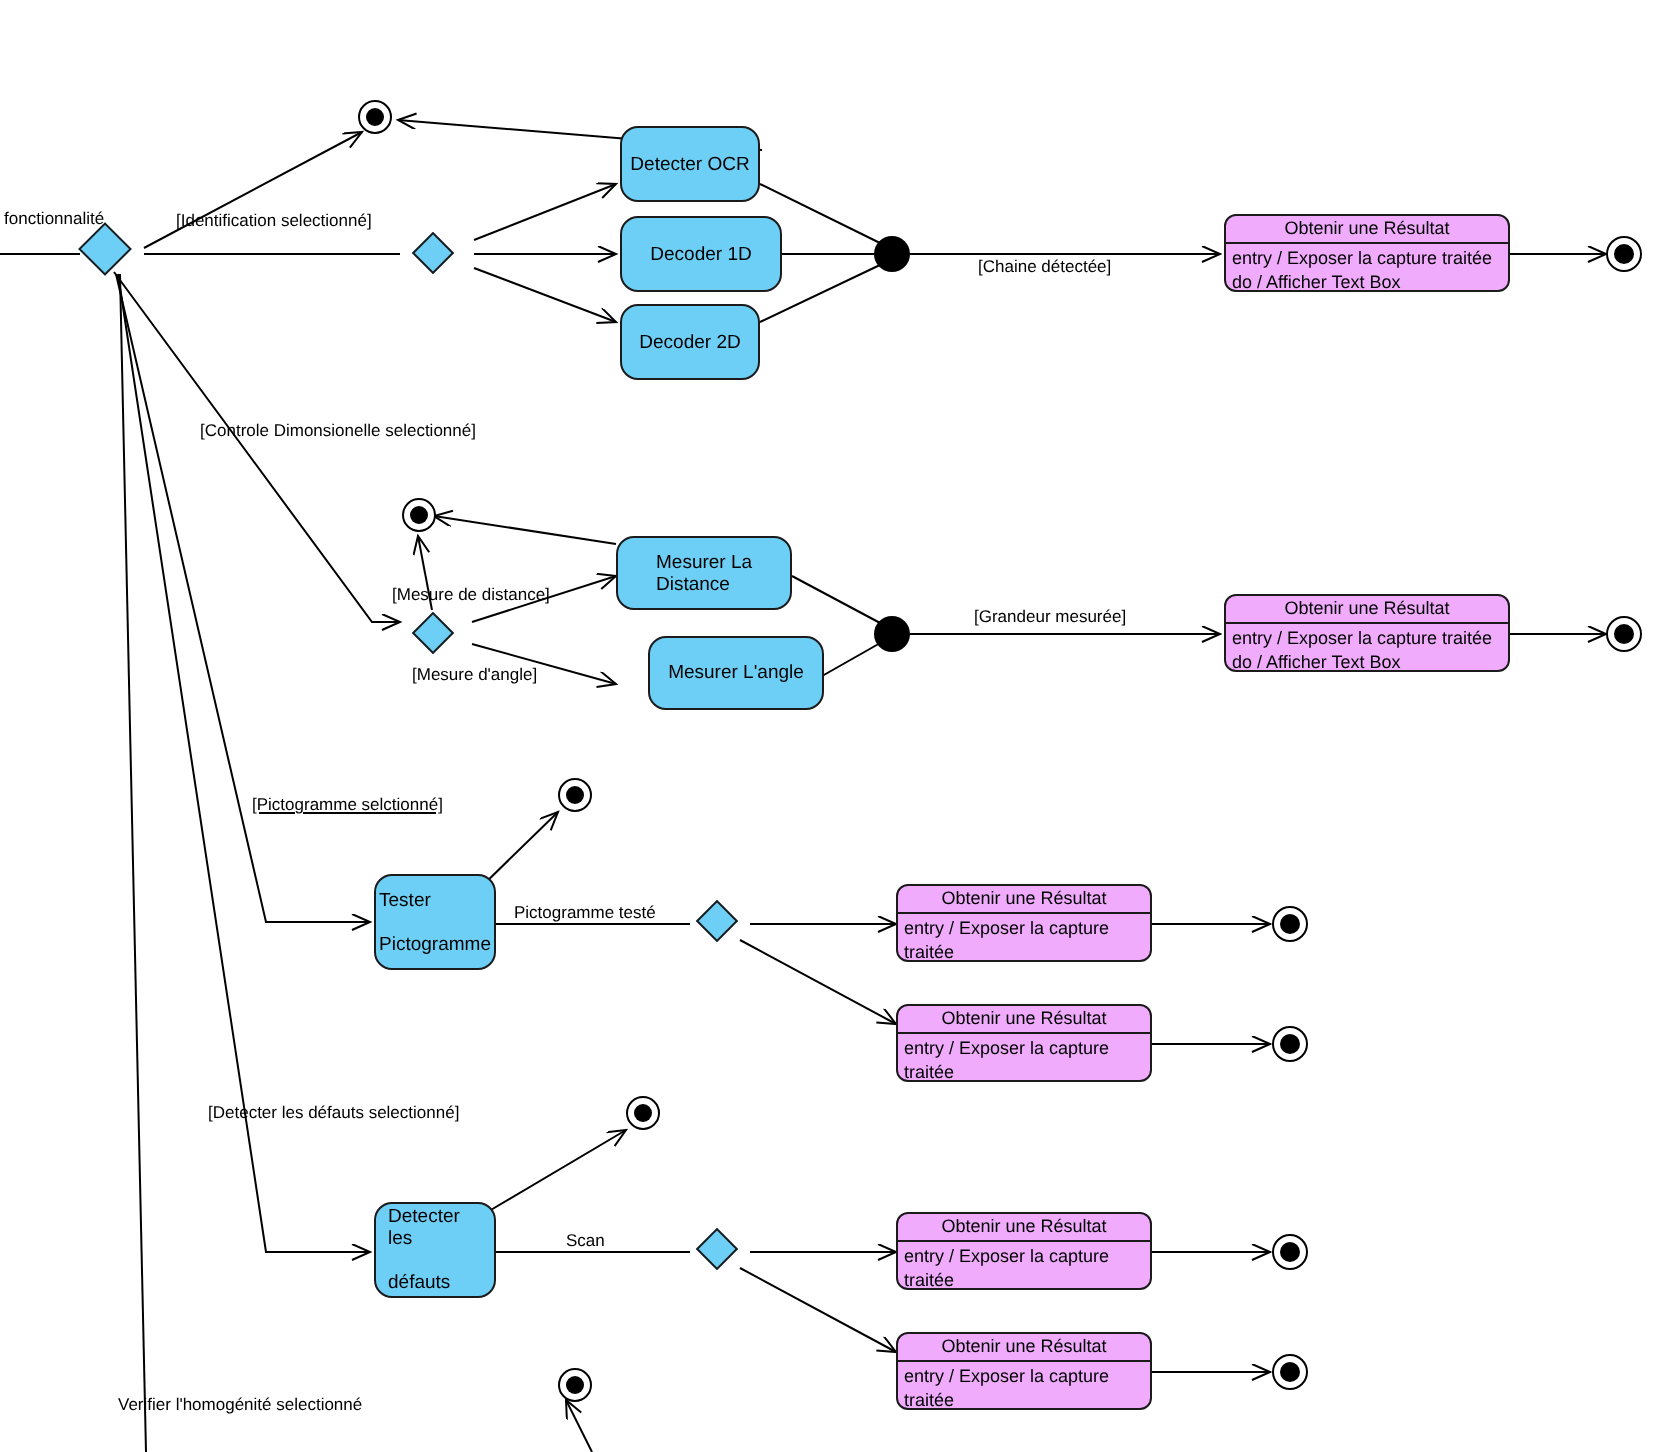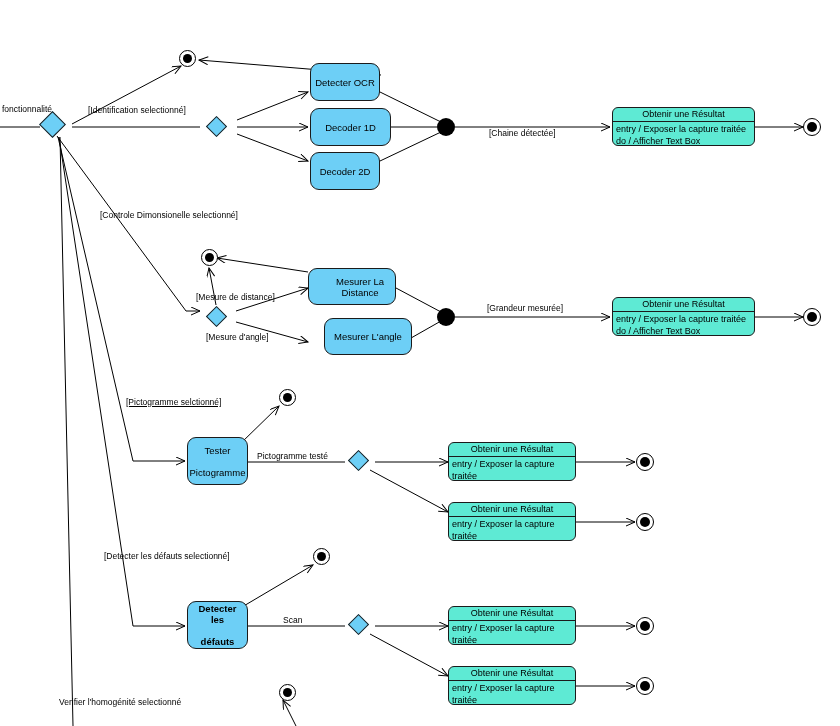--- a/index.html
+++ b/index.html
@@ -13,30 +13,29 @@
   svg#wires{position:absolute;left:0;top:0;width:840px;height:726px;}
 
   .node{position:absolute;box-sizing:border-box;}
 
   
   .activity{
     background:#6DCFF6;
     border:1px solid #1b1b1b;
     border-radius:9px;
     display:flex;align-items:center;justify-content:center;
-    text-align:center;
     font-size:9.5px;
     line-height:11px;
     color:#000;
   }
   .activity span{display:block;padding:0 3px;}
 
   
   .statebox{
-    background:#5eead4;
+    background:#f0abfc;
     border:1px solid #1b1b1b;
     border-radius:6px;
     overflow:hidden;
     font-size:9px;
     color:#000;
   }
   .statebox .sb-title{
     text-align:center;
     padding:1px 2px 1px 2px;
     border-bottom:1px solid #1b1b1b;
@@ -274,21 +273,21 @@
   <div class="node finalstate" style="left:636px;top:513px;width:18px;height:18px;">
     <div class="inner" style="left:3px;top:3px;width:10px;height:10px;"></div>
   </div>
 
   <div class="label" style="left:104px;top:551px;">[Detecter les défauts selectionné]</div>
 
   <div class="node finalstate" style="left:313px;top:548px;width:17px;height:17px;">
     <div class="inner" style="left:3px;top:3px;width:9px;height:9px;"></div>
   </div>
 
-  <div class="node activity" style="left:187px;top:601px;width:61px;height:48px;font-weight:bold;">
+  <div class="node activity" style="left:187px;top:601px;width:61px;height:48px;">
     <span>
       <span>Detecter les</span><br>
       <span>défauts</span>
     </span>
   </div>
 
   <div class="label" style="left:283px;top:615px;">Scan</div>
 
   <div class="diamond-wrap" style="left:351px;top:617px;">
     <div class="diamond" style="width:13px;height:13px;"></div>

